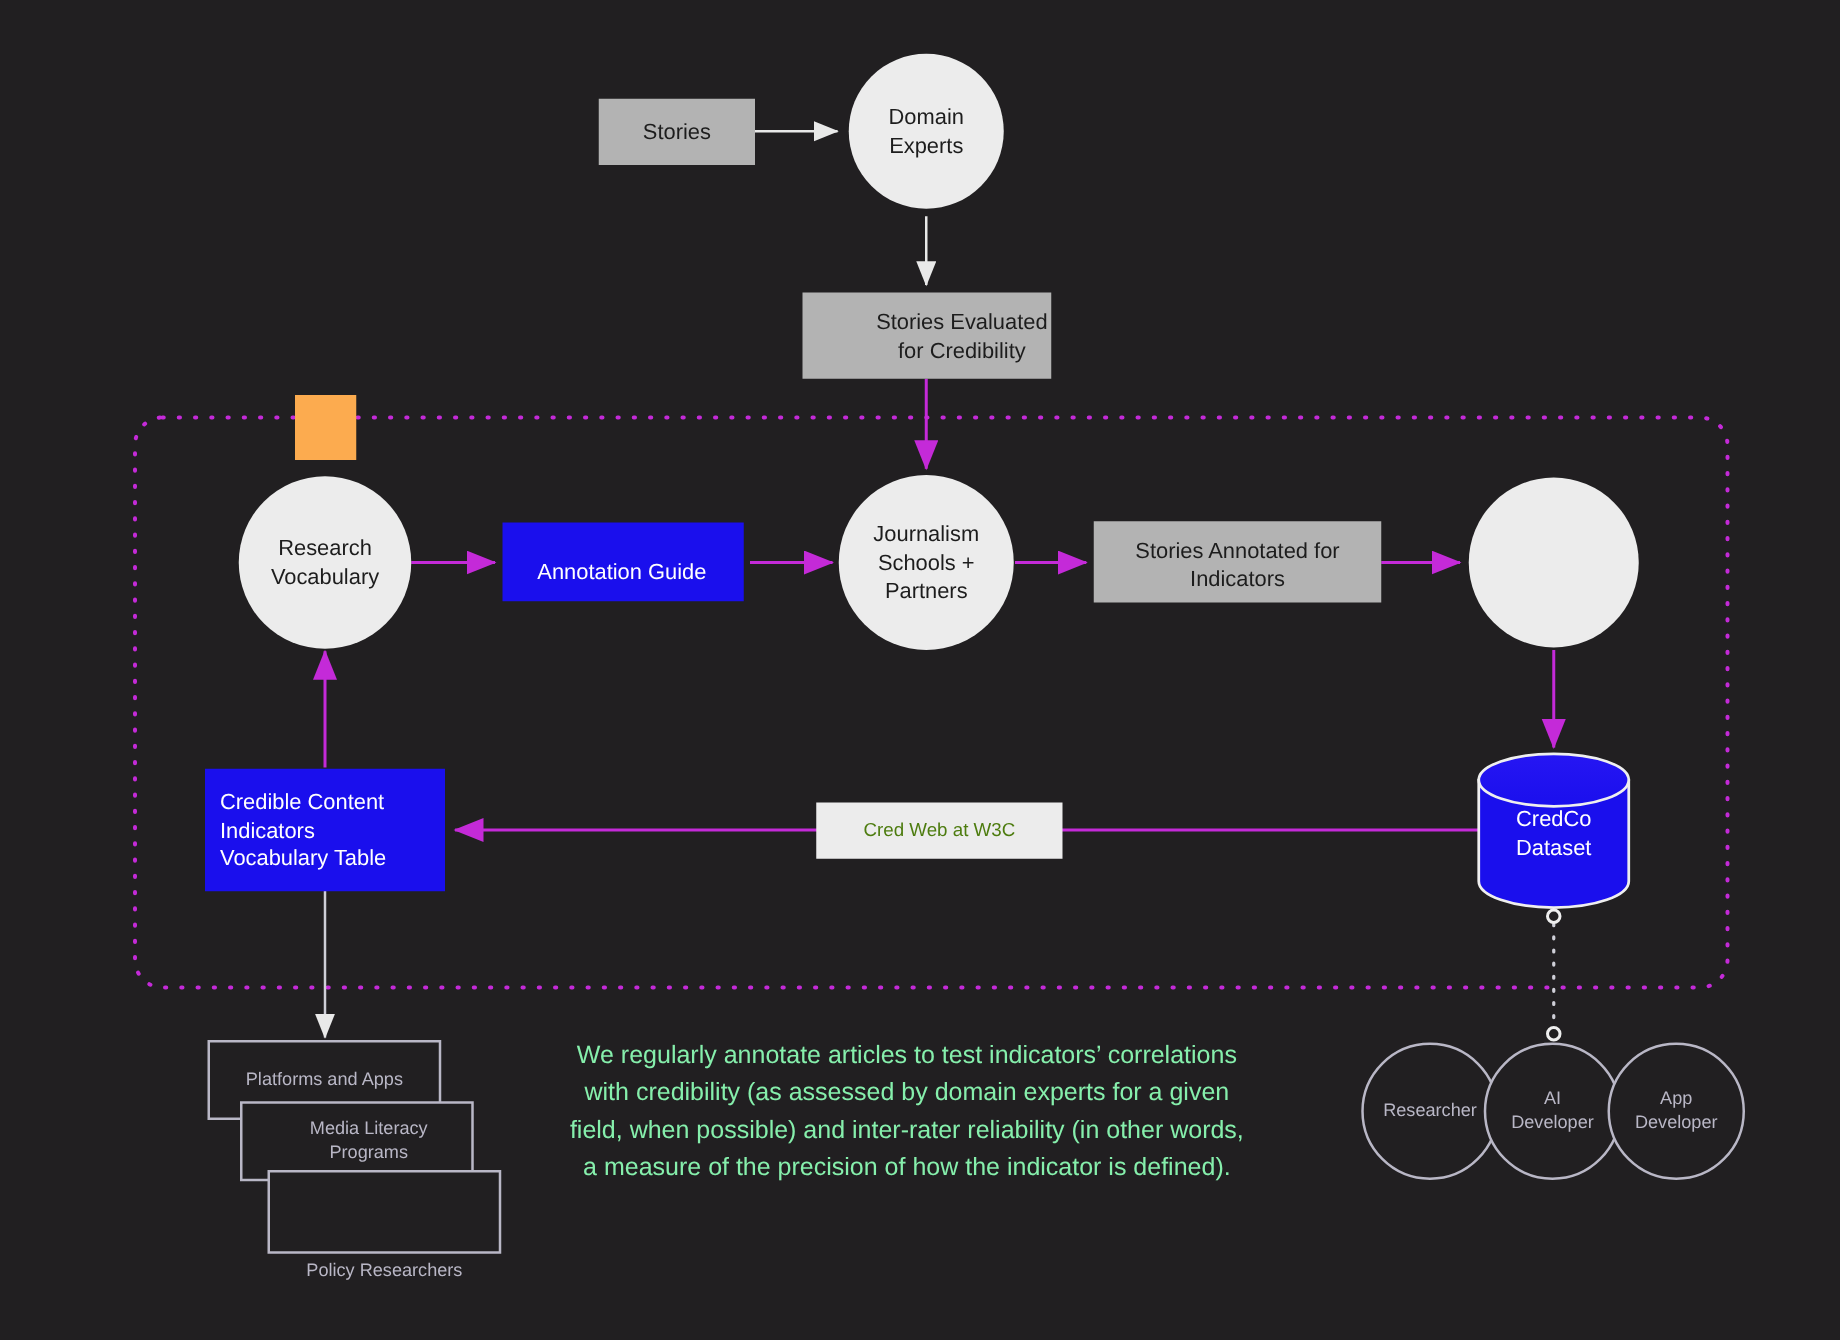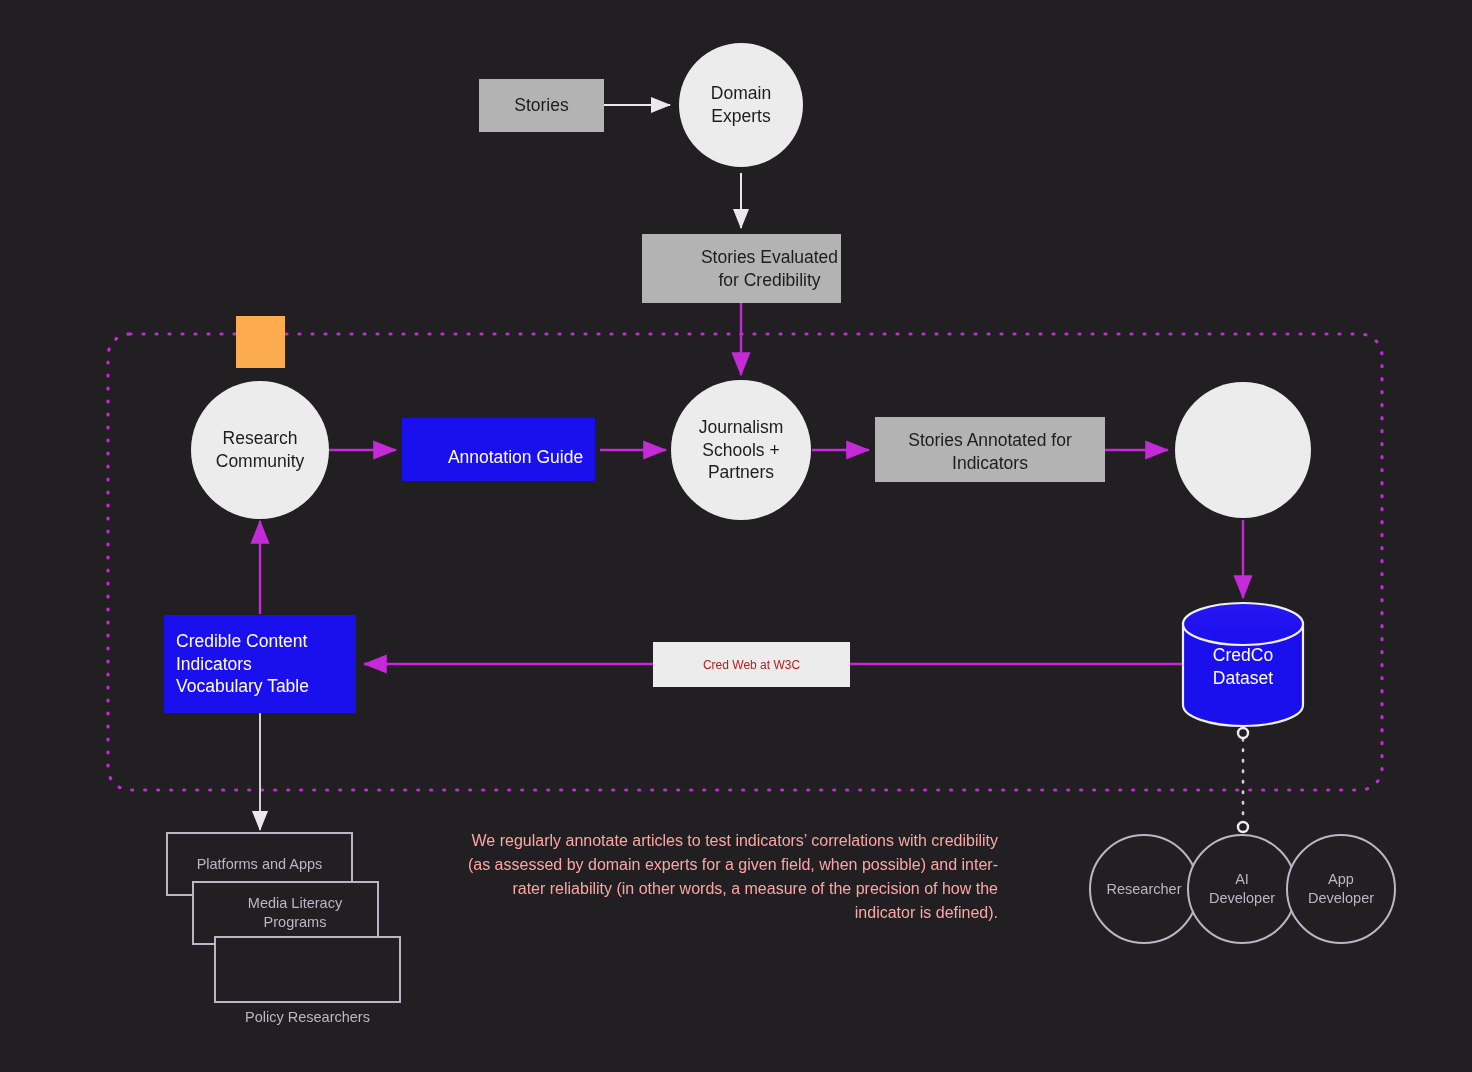--- a/index.html
+++ b/index.html
@@ -14,27 +14,27 @@
   
   .nlabel{
     position:absolute;display:flex;align-items:center;justify-content:center;
     text-align:center;line-height:1.30;pointer-events:none;
     white-space:pre-line;
   }
   .dark-text{color:#1d1d1d;font-size:17.5px;}
   .white-text{color:#ffffff;font-size:17.5px;}
   .faint-text{color:#b9b7c6;font-size:14.5px;}
   .edge-label{
-    position:absolute;background:#ececec;color:#b91c1c;font-size:12px;
+    position:absolute;background:#ececec;color:#4d7c0f;font-size:15px;
     display:flex;align-items:center;justify-content:center;
     padding:10px 14px;box-sizing:border-box;
   }
   .note{
-    position:absolute;color:#fca5a5;font-size:16px;line-height:1.50;
-    text-align:right;
+    position:absolute;color:#86efac;font-size:20px;line-height:1.50;
+    text-align:center;
   }
 </style>
 </head>
 <body>
 
 <div id="stage">
 
   <svg id="canvas" viewBox="0 0 1472 1072">
     <defs>
       <marker id="arrW" markerWidth="11" markerHeight="11" refX="9.5" refY="4" orient="auto">
@@ -114,23 +114,23 @@
 
   <div class="nlabel dark-text" style="left:479px;top:79px;width:125px;height:53px;">Stories</div>
 
   <div class="nlabel dark-text" style="left:679px;top:68px;width:124px;height:74px;">Domain
 Experts</div>
 
   <div class="nlabel dark-text" style="left:670px;top:234px;width:199px;height:69px;">Stories Evaluated
 for Credibility</div>
 
   <div class="nlabel dark-text" style="left:191px;top:413px;width:138px;height:74px;">Research
-Community</div>
+Vocabulary</div>
 
-  <div class="nlabel white-text" style="left:402px;top:418px;width:193px;height:78px;padding-left:17px;">Annotation Guide</div>
+  <div class="nlabel white-text" style="left:384px;top:418px;width:193px;height:78px;padding-left:17px;">Annotation Guide</div>
 
   <div class="nlabel dark-text" style="left:671px;top:405px;width:140px;height:90px;">Journalism
 Schools +
 Partners</div>
 
   <div class="nlabel dark-text" style="left:875px;top:417px;width:230px;height:70px;">Stories Annotated for
 Indicators</div>
 
 
   <div class="nlabel white-text" style="left:1183px;top:632px;width:120px;height:70px;">CredCo

